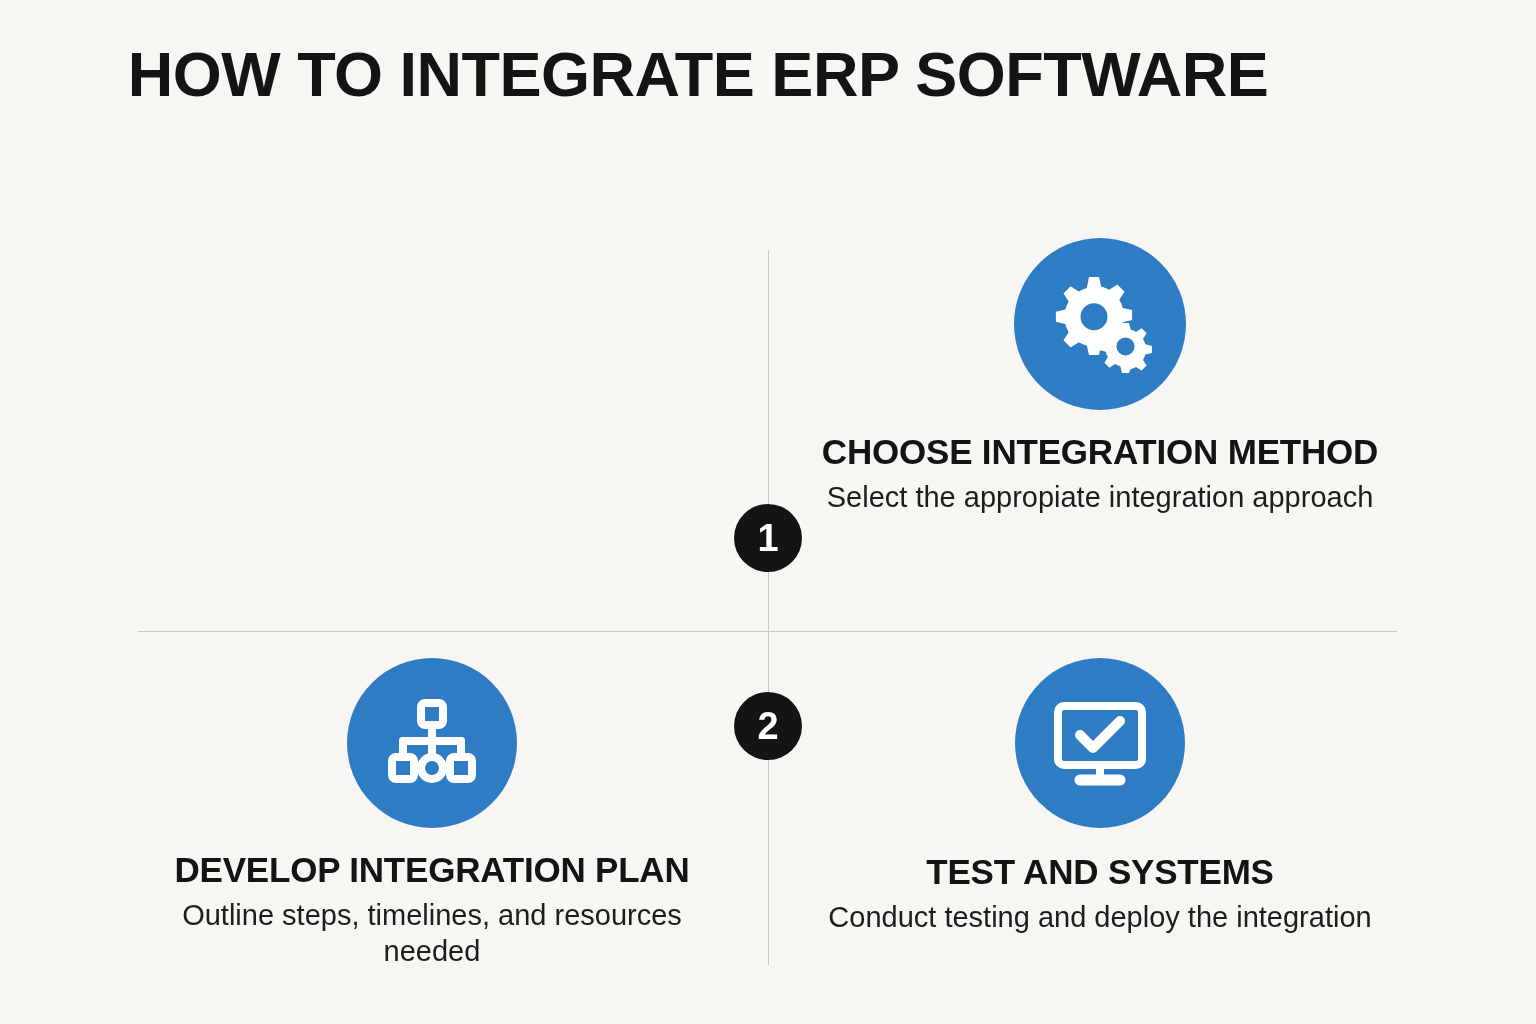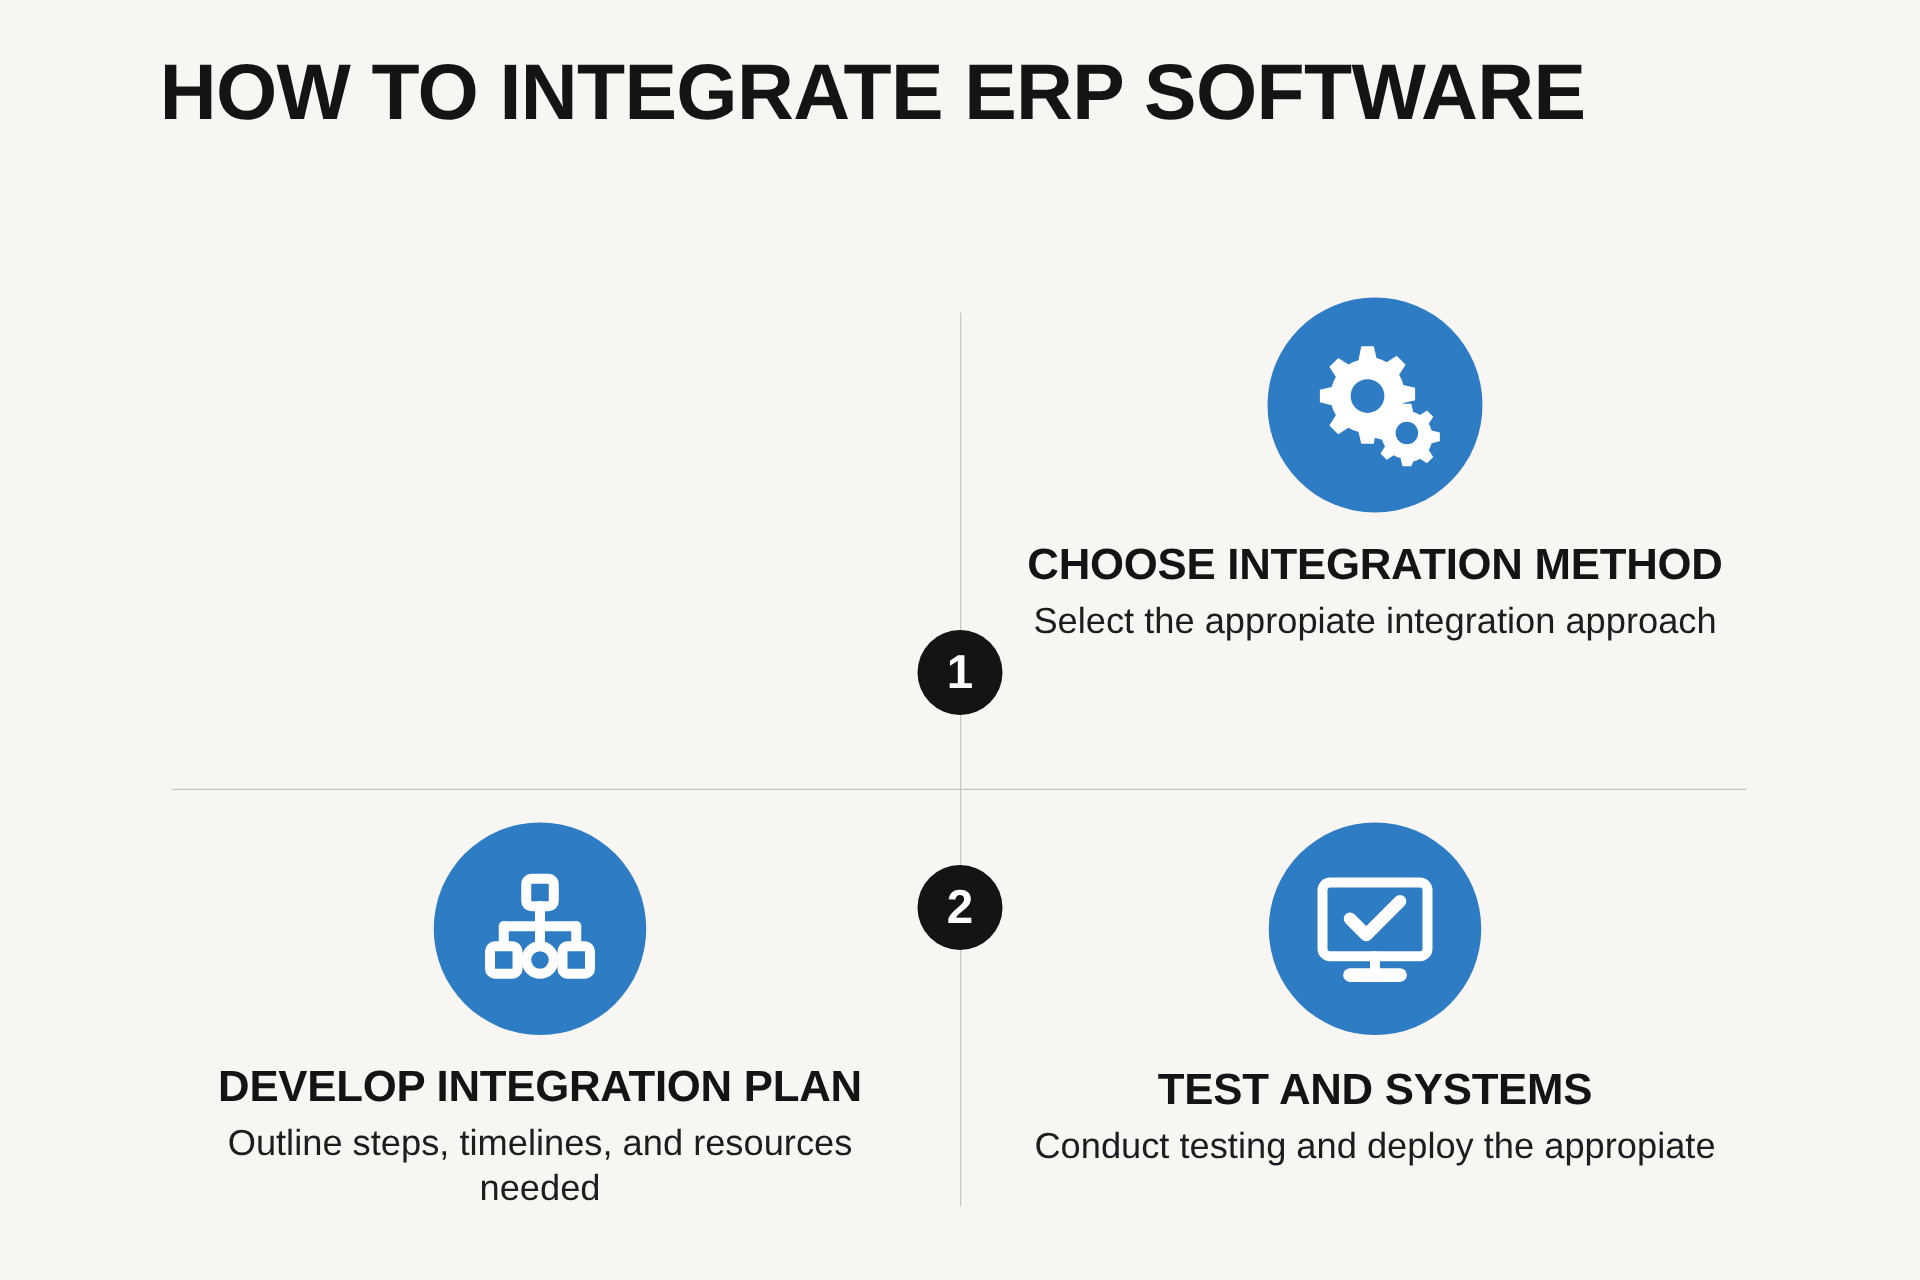--- a/index.html
+++ b/index.html
@@ -184,21 +184,21 @@
       <span>
         <svg width="104" height="104" viewBox="0 0 104 104" fill="none" stroke="#ffffff" stroke-width="8" stroke-linecap="round" stroke-linejoin="round">
           <rect x="10" y="15" width="84" height="59" rx="6"></rect>
           <path d="M32 44 l13 13 27-27" stroke-width="10"></path>
           <line x1="52" y1="74" x2="52" y2="86"></line>
           <line x1="32" y1="89" x2="72" y2="89" stroke-width="11"></line>
         </svg>
       </span>
     </div>
     <div class="q-title">TEST AND SYSTEMS</div>
-    <div class="q-desc">Conduct testing and deploy the appropiate</div>
+    <div class="q-desc">Conduct testing and deploy the integration</div>
   </div>
 
   <div class="step-badge badge-1">
     <span>1</span>
   </div>
   <div class="step-badge badge-2">
     <span>2</span>
   </div>
 
 </div>

